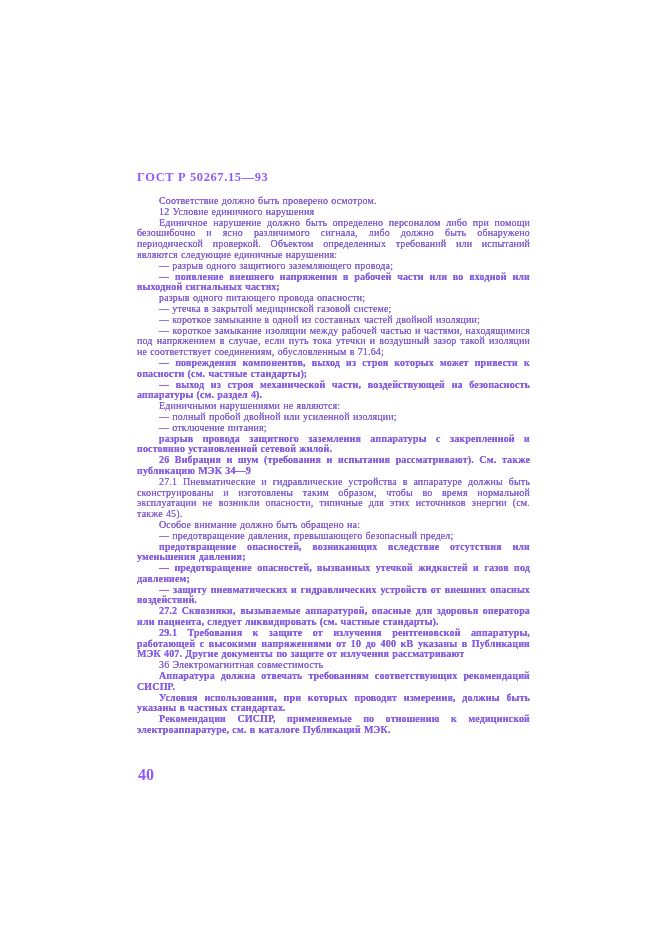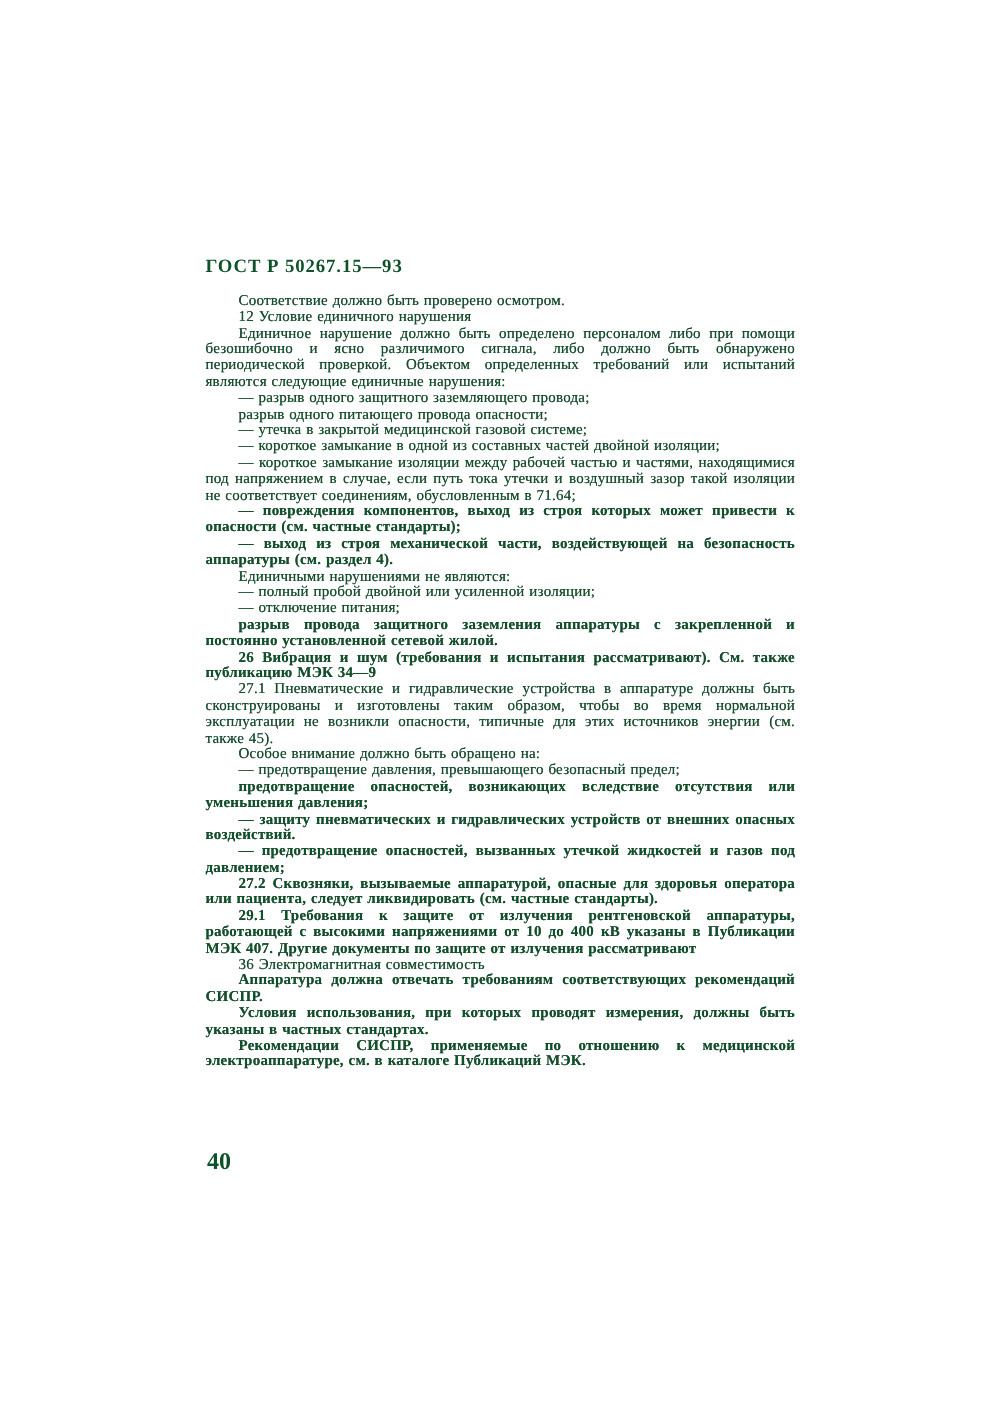--- a/index.html
+++ b/index.html
@@ -9,21 +9,21 @@
     height: 935px;
     background: #ffffff;
     overflow: hidden;
   }
   .page {
     position: relative;
     width: 661px;
     height: 935px;
     background: #ffffff;
     font-family: "Liberation Serif", "DejaVu Serif", serif;
-    color: #14532d;
+    color: #8b5cf6;
     
     filter: blur(0.25px) contrast(1.05);
   }
   .doc-header {
     position: absolute;
     left: 137px;
     top: 170px;
     font-size: 12.5px;
     font-weight: bold;
     letter-spacing: 0.6px;
@@ -63,37 +63,38 @@
 <body>
 
 <div class="page">
   <div class="doc-header">ГОСТ Р 50267.15—93</div>
 
   <div class="body-text">
       <p lang="ru">Соответствие должно быть проверено осмотром.</p>
       <p lang="ru">12 Условие единичного нарушения</p>
       <p lang="ru">Единичное нарушение должно быть определено  персоналом либо при помощи безошибочно и ясно различимого сигнала, либо должно быть обнаружено периодической проверкой. Объектом определенных требований или испытаний являются следующие единичные нарушения:</p>
       <p lang="ru">— разрыв одного защитного заземляющего провода;</p>
+      <p lang="ru" class="bold">— появление внешнего напряжения в рабочей части или во входной или выходной сигнальных частях;</p>
       <p lang="ru">разрыв одного питающего провода опасности;</p>
       <p lang="ru">— утечка в закрытой медицинской газовой системе;</p>
       <p lang="ru">— короткое замыкание в одной из составных частей двойной изоляции;</p>
       <p lang="ru">— короткое замыкание изоляции между рабочей частью и частями, находящимися под напряжением в случае, если путь тока утечки и воздушный зазор такой изоляции не соответствует соединениям, обусловленным в 71.64;</p>
       <p lang="ru" class="bold">— повреждения компонентов, выход из строя которых может привести к опасности (см. частные стандарты);</p>
       <p lang="ru" class="bold">— выход из строя механической части,  воздействующей на безопасность аппаратуры (см. раздел 4).</p>
       <p lang="ru">Единичными нарушениями не являются:</p>
       <p lang="ru">— полный пробой двойной или усиленной изоляции;</p>
       <p lang="ru">— отключение питания;</p>
       <p lang="ru" class="bold">разрыв провода защитного заземления  аппаратуры с закрепленной и постоянно установленной сетевой жилой.</p>
       <p lang="ru" class="bold">26 Вибрация и шум (требования и испытания рассматривают). См. также публикацию МЭК 34—9</p>
       <p lang="ru">27.1 Пневматические и гидравлические устройства в аппаратуре  должны быть сконструированы и изготовлены таким образом, чтобы во время нормальной эксплуатации не возникли опасности, типичные для этих  источников энергии (см. также 45).</p>
       <p lang="ru">Особое внимание должно быть обращено на:</p>
       <p lang="ru">— предотвращение давления, превышающего безопасный предел;</p>
       <p lang="ru" class="bold">предотвращение опасностей, возникающих вследствие  отсутствия или уменьшения давления;</p>
+      <p lang="ru" class="bold">— предотвращение опасностей, вызванных утечкой жидкостей и газов под давлением;</p>
       <p lang="ru" class="bold">— защиту пневматических и гидравлических устройств от внешних опасных воздействий.</p>
-      <p lang="ru" class="bold">— предотвращение опасностей, вызванных утечкой жидкостей и газов под давлением;</p>
       <p lang="ru" class="bold">27.2 Сквозняки, вызываемые аппаратурой, опасные для здоровья оператора или пациента, следует ликвидировать (см. частные стандарты).</p>
       <p lang="ru" class="bold">29.1 Требования к защите от излучения рентгеновской аппаратуры, работающей с высокими напряжениями от 10 до 400 кВ указаны в Публикации МЭК 407. Другие документы по защите от излучения рассматривают</p>
       <p lang="ru">36 Электромагнитная совместимость</p>
       <p lang="ru" class="bold">Аппаратура должна отвечать требованиям соответствующих рекомендаций СИСПР.</p>
       <p lang="ru" class="bold">Условия использования, при которых проводят измерения, должны  быть указаны в частных стандартах.</p>
       <p lang="ru" class="bold">Рекомендации СИСПР, применяемые по отношению к медицинской электроаппаратуре, см. в каталоге Публикаций МЭК.</p>
     </div>
 
   <div class="page-number">40</div>
 </div>

